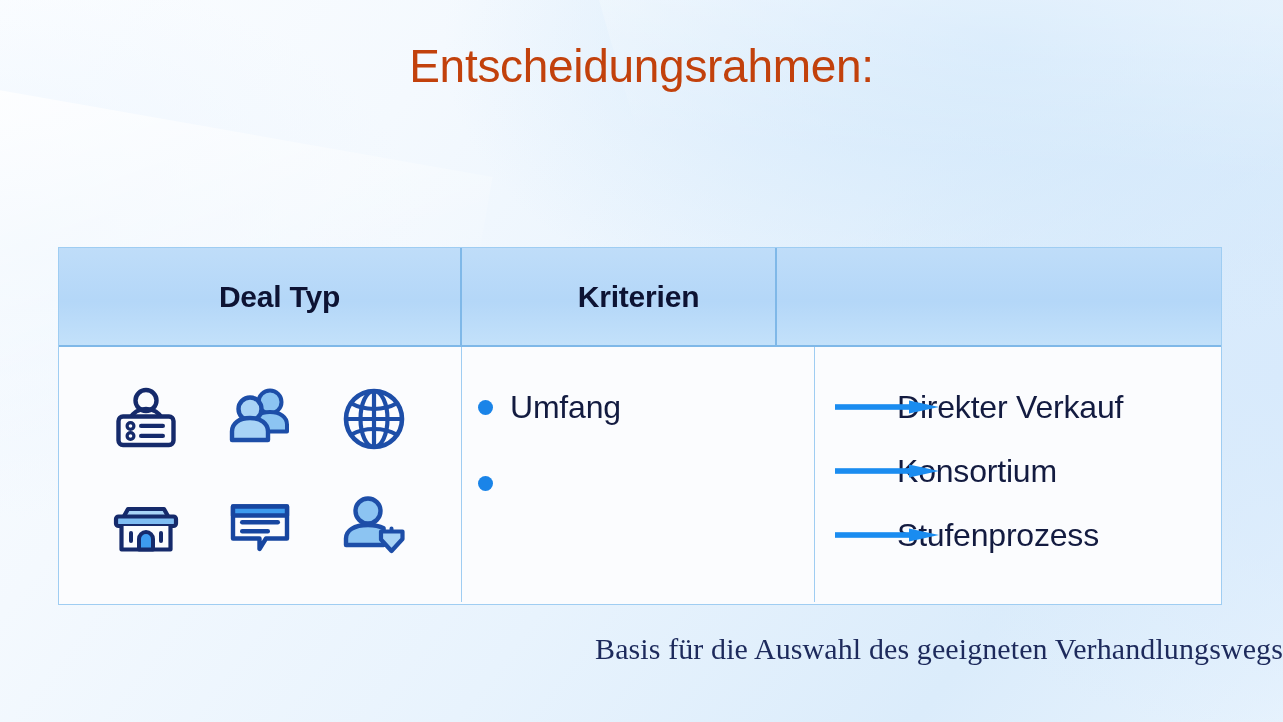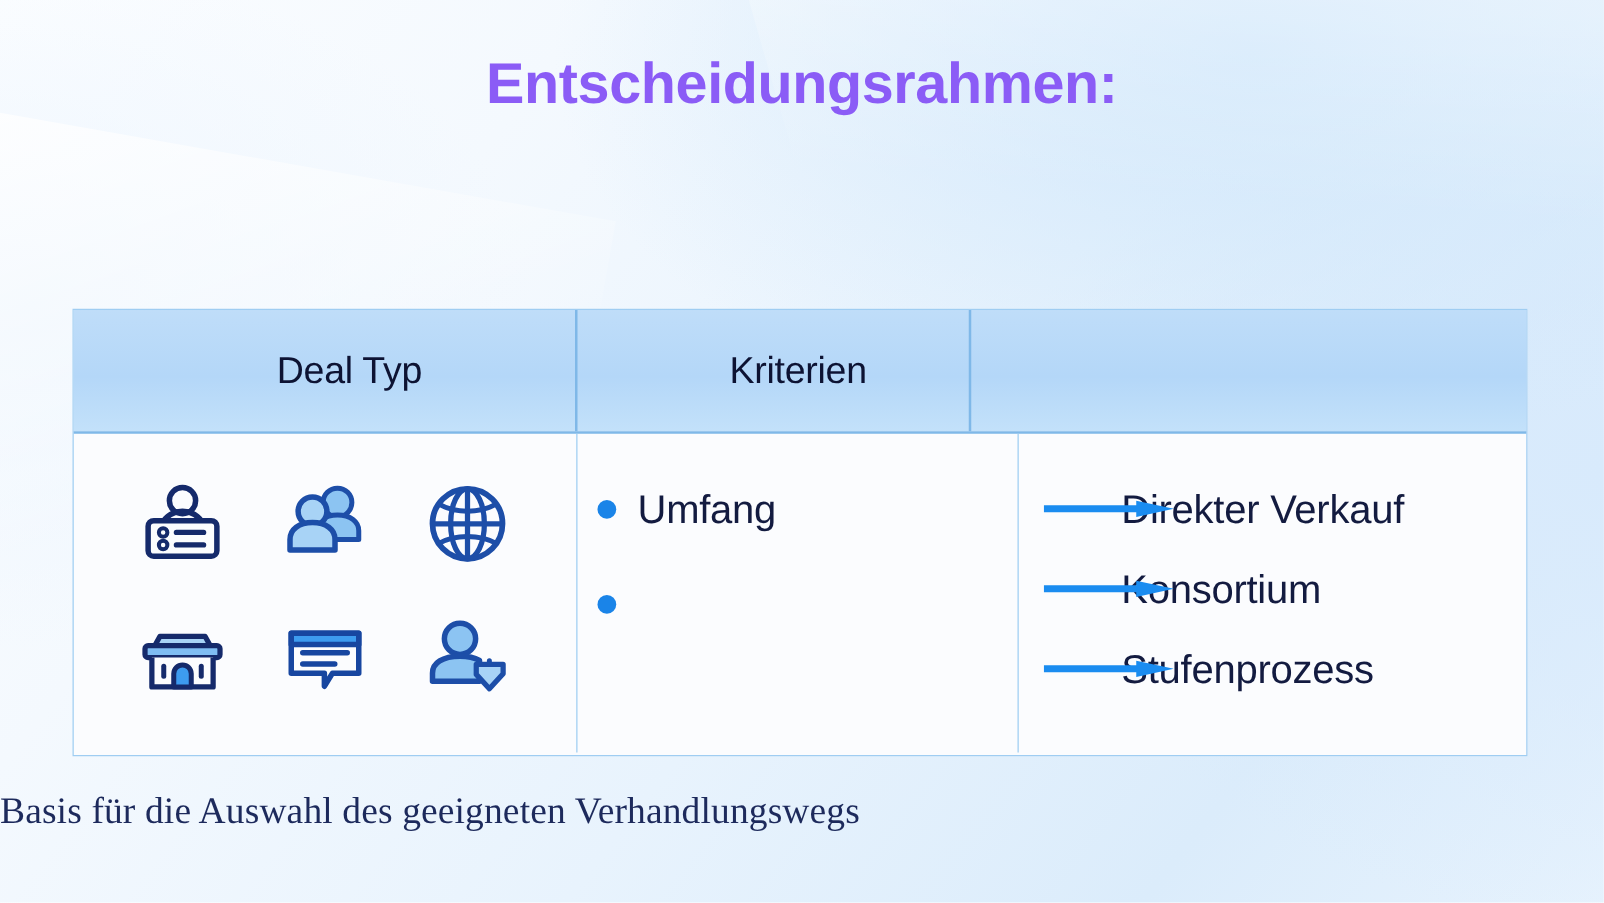--- a/index.html
+++ b/index.html
@@ -31,44 +31,44 @@
     pointer-events:none;
   }
 
   
   .title-block {
     position:absolute; top:36px; left:0; width:1283px;
     text-align:center;
   }
   .title-line {
     font-size:46px;
-    font-weight:700;
+    font-weight:400;
     letter-spacing:-0.3px;
-    color:#8b5cf6;
+    color:#c2410c;
     line-height:60px;
     white-space:nowrap;
   }
 
   
   .table {
     position:absolute;
     left:58px; top:247px;
     width:1164px; height:358px;
     border:1.5px solid #9fcdf2;
     background:#fbfcfe;
   }
   .thead {
     display:flex;
     height:99px;
     background:linear-gradient(180deg,#bfddf9 0%, #b4d7f8 55%, #c3e1fa 100%);
     border-bottom:2px solid #7fb8e8;
   }
   .th {
     display:flex; align-items:center; justify-content:center;
-    font-size:30px; font-weight:400; color:#0d1333;
+    font-size:30px; font-weight:700; color:#0d1333;
     letter-spacing:-0.2px;
     padding-left:40px;
   }
   .th-1 { width:403px; border-right:2px solid #7fb8e8; }
   .th-2 { width:315px; border-right:2px solid #7fb8e8; }
   .th-3 { flex:1; }
 
   .tbody { display:flex; height:255px; position:relative; }
   .td { position:relative; }
   .td-1 { width:403px; border-right:1.5px solid #9fcdf2; }
@@ -124,21 +124,21 @@
     position:absolute;
     left:776px;
     width:104px; height:14px;
     pointer-events:none;
   }
   .arrow svg { display:block; }
 
   
   .caption {
     position:absolute; left:0; top:632px; width:1283px;
-    text-align:left;
+    text-align:right;
     font-family:"Liberation Serif", serif;
     font-size:30px;
     color:#1d2a5c;
     letter-spacing:0.1px;
   }
 </style>
 </head>
 <body>
 
 <div class="stage">

